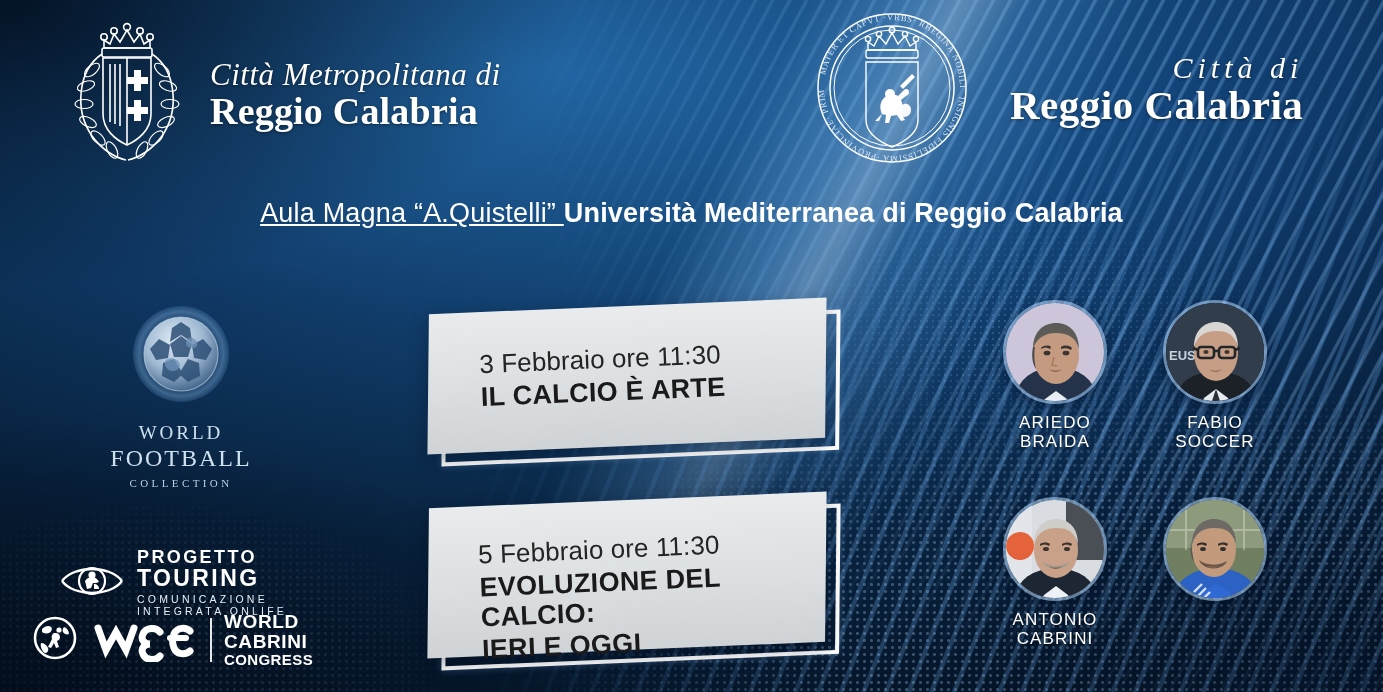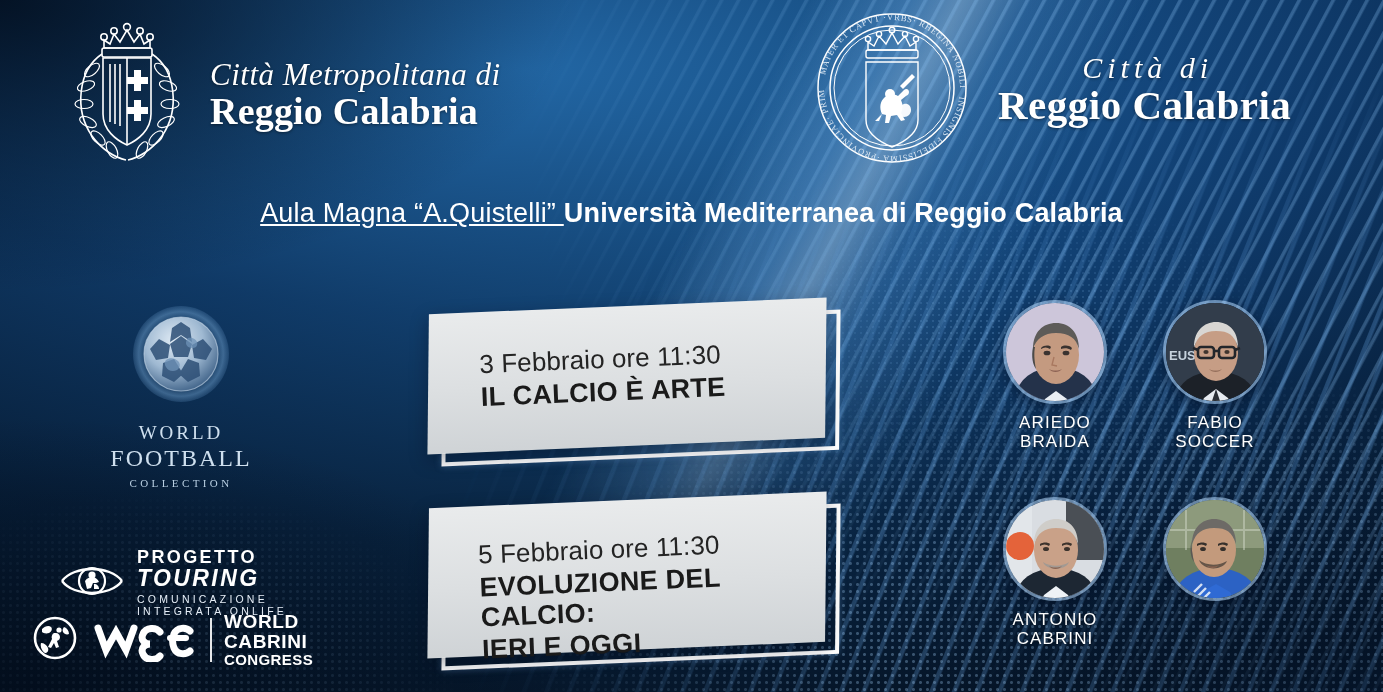--- a/index.html
+++ b/index.html
@@ -76,20 +76,21 @@
   .crest-block { position:absolute; display:flex; align-items:center; }
   .crest-left  { left:62px;  top:18px; }
   .crest-right { left:812px; top:8px; }
 
   .crest-text { color:#ffffff; line-height:1.02; }
   .crest-text .l1 {
     font-family:"Liberation Serif", serif;
     font-style:italic; font-weight:400;
     font-size:31px; letter-spacing:0.5px;
     text-shadow:0 1px 3px rgba(0,0,0,0.45);
+    text-align:right;
   }
   .crest-text .l2 {
     font-family:"Liberation Serif", serif;
     font-weight:700; font-size:38px; letter-spacing:0.2px;
     text-shadow:0 1px 3px rgba(0,0,0,0.45);
     margin-top:2px;
   }
   .crest-right .crest-text .l1 { font-size:30px; letter-spacing:5px; padding-left:6px; }
   .crest-right .crest-text .l2 { font-size:41px; letter-spacing:0.5px; }
   .crest-right .crest-text { text-align:center; }
@@ -136,21 +137,21 @@
   .wfc .ball { width:110px; height:110px; margin:0 auto 10px; position:relative; }
   .wfc .wf-txt { color:#cfe0ef; font-family:"Liberation Serif", serif; letter-spacing:3px; }
   .wfc .w1 { font-size:19px; }
   .wfc .w2 { font-size:24px; letter-spacing:2px; margin-top:1px; }
   .wfc .w3 { font-size:11px; letter-spacing:3.4px; margin-top:5px; color:#b9cfe2; }
 
   
   .progetto { position:absolute; left:58px; top:548px; display:flex; align-items:center; gap:11px; }
   .progetto .pt-txt { color:#ffffff; }
   .progetto .pt1 { font-size:18px; font-weight:700; letter-spacing:2.4px; line-height:1.0; }
-  .progetto .pt2 { font-size:23px; font-weight:700; letter-spacing:2.4px; line-height:1.05;font-style:italic; }
+  .progetto .pt2 { font-size:23px; font-weight:700; letter-spacing:2.4px; line-height:1.05; }
   .progetto .pt3 { font-size:10.5px; font-weight:400; letter-spacing:3.2px; margin-top:3px; color:#e6eef7; }
   .progetto .pt4 { font-size:10.5px; font-weight:400; letter-spacing:3.2px; color:#e6eef7; }
 
   .wsc { position:absolute; left:32px; top:612px; display:flex; align-items:center; gap:12px; }
   .wsc .divider { width:2px; height:44px; background:#ffffff; opacity:0.9; }
   .wsc .wsc-txt { color:#ffffff; line-height:1.05; }
   .wsc .s1 { font-size:19px; font-weight:700; letter-spacing:0.6px; }
   .wsc .s2 { font-size:19px; font-weight:700; letter-spacing:0.6px; }
   .wsc .s3 { font-size:15px; font-weight:700; letter-spacing:0.4px; }
 
@@ -263,21 +264,21 @@
 
           <g fill="#ffffff">
             <path d="M70 106 c-3-6 -2-13 3-17 c4-3 9-3 13-1 l6-6 c2-2 5-1 5 2 c0 2-1 3-3 4 l-5 4 c2 4 2 9 0 13 l4 7 l-4 1 l-4-6 l-6 1 l-2 7 l-4 0 l1-8 l-4-1 l-3 7 l-4 0 z"></path>
             <path d="M88 78 l12-12 l3 3 l-12 12 z"></path>
             <circle cx="78" cy="86" r="5"></circle>
             <path d="M74 90 c-2 4 -1 8 2 10 l8-2 c2-4 0-8 -3-9 z"></path>
             <path d="M92 96 c4-1 7 2 7 6 c0 4-3 7-7 7 c-3 0-6-3-6-7 c0-3 2-5 6-6 z" opacity="0.95"></path>
           </g>
         </svg>
       </div>
-      <div class="crest-text" style="margin-left:26px;">
+      <div class="crest-text" style="margin-left:38px;">
         <div class="l1">Città di</div>
         <div class="l2">Reggio Calabria</div>
       </div>
     </div>
   </div>
 
   <div class="venue">
     <div class="venue-l1">
       <span class="thin">Aula Magna “A.Quistelli” </span><span class="bold">Università Mediterranea di Reggio Calabria</span>
     </div>

